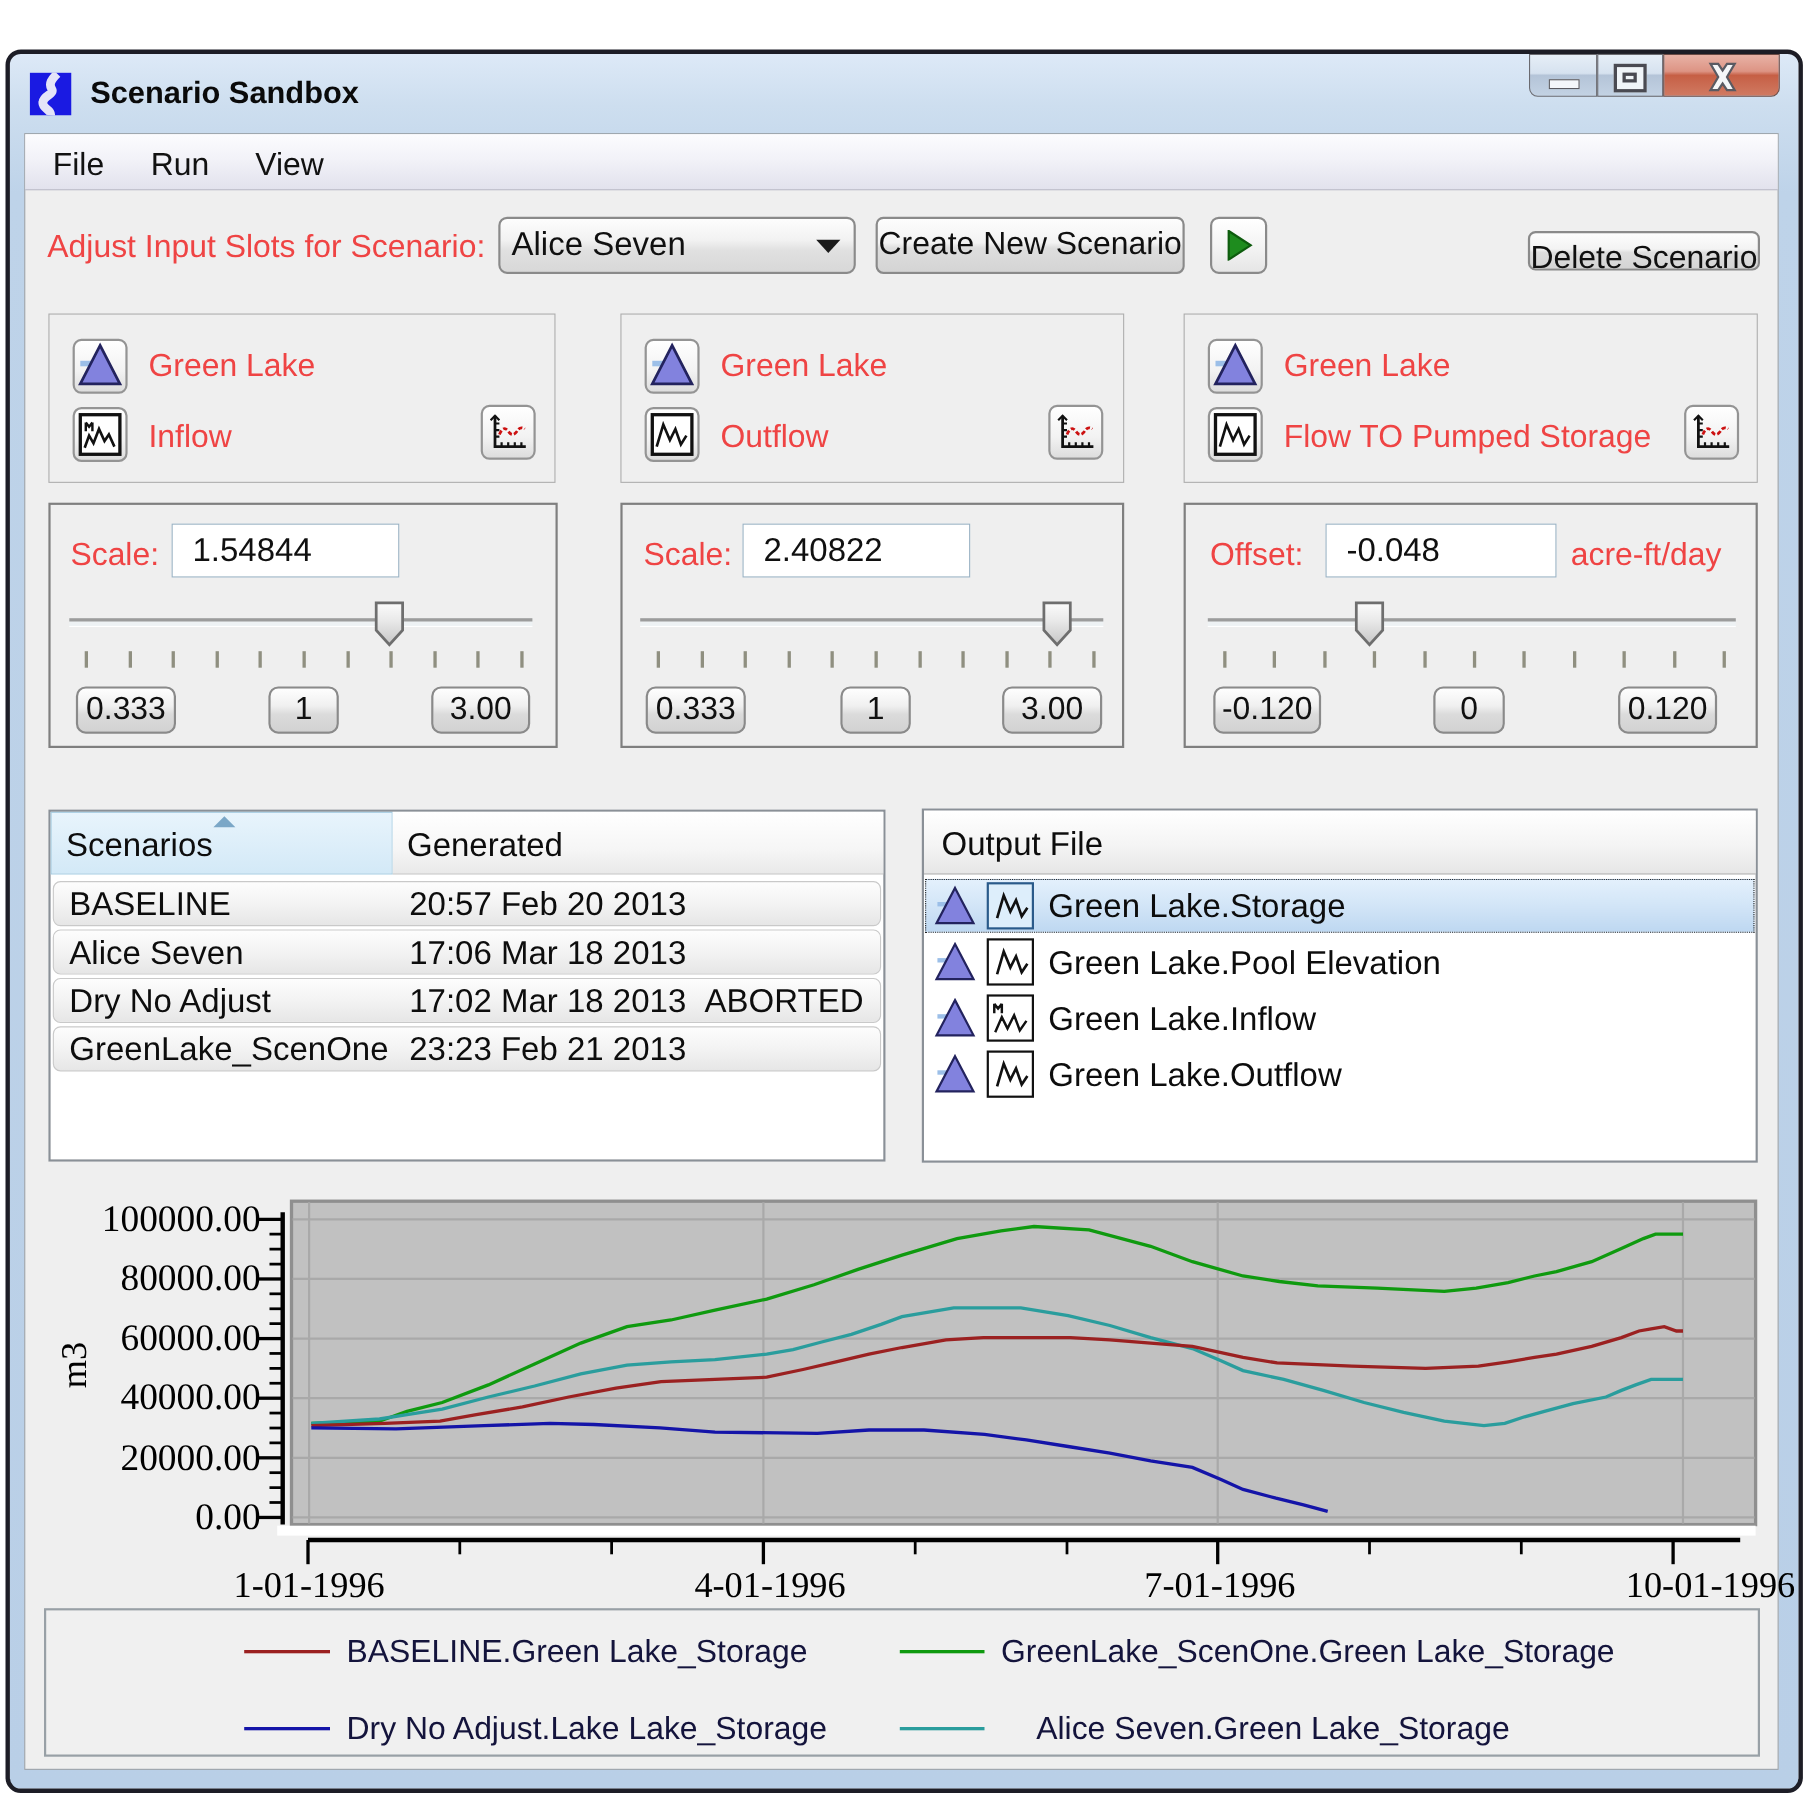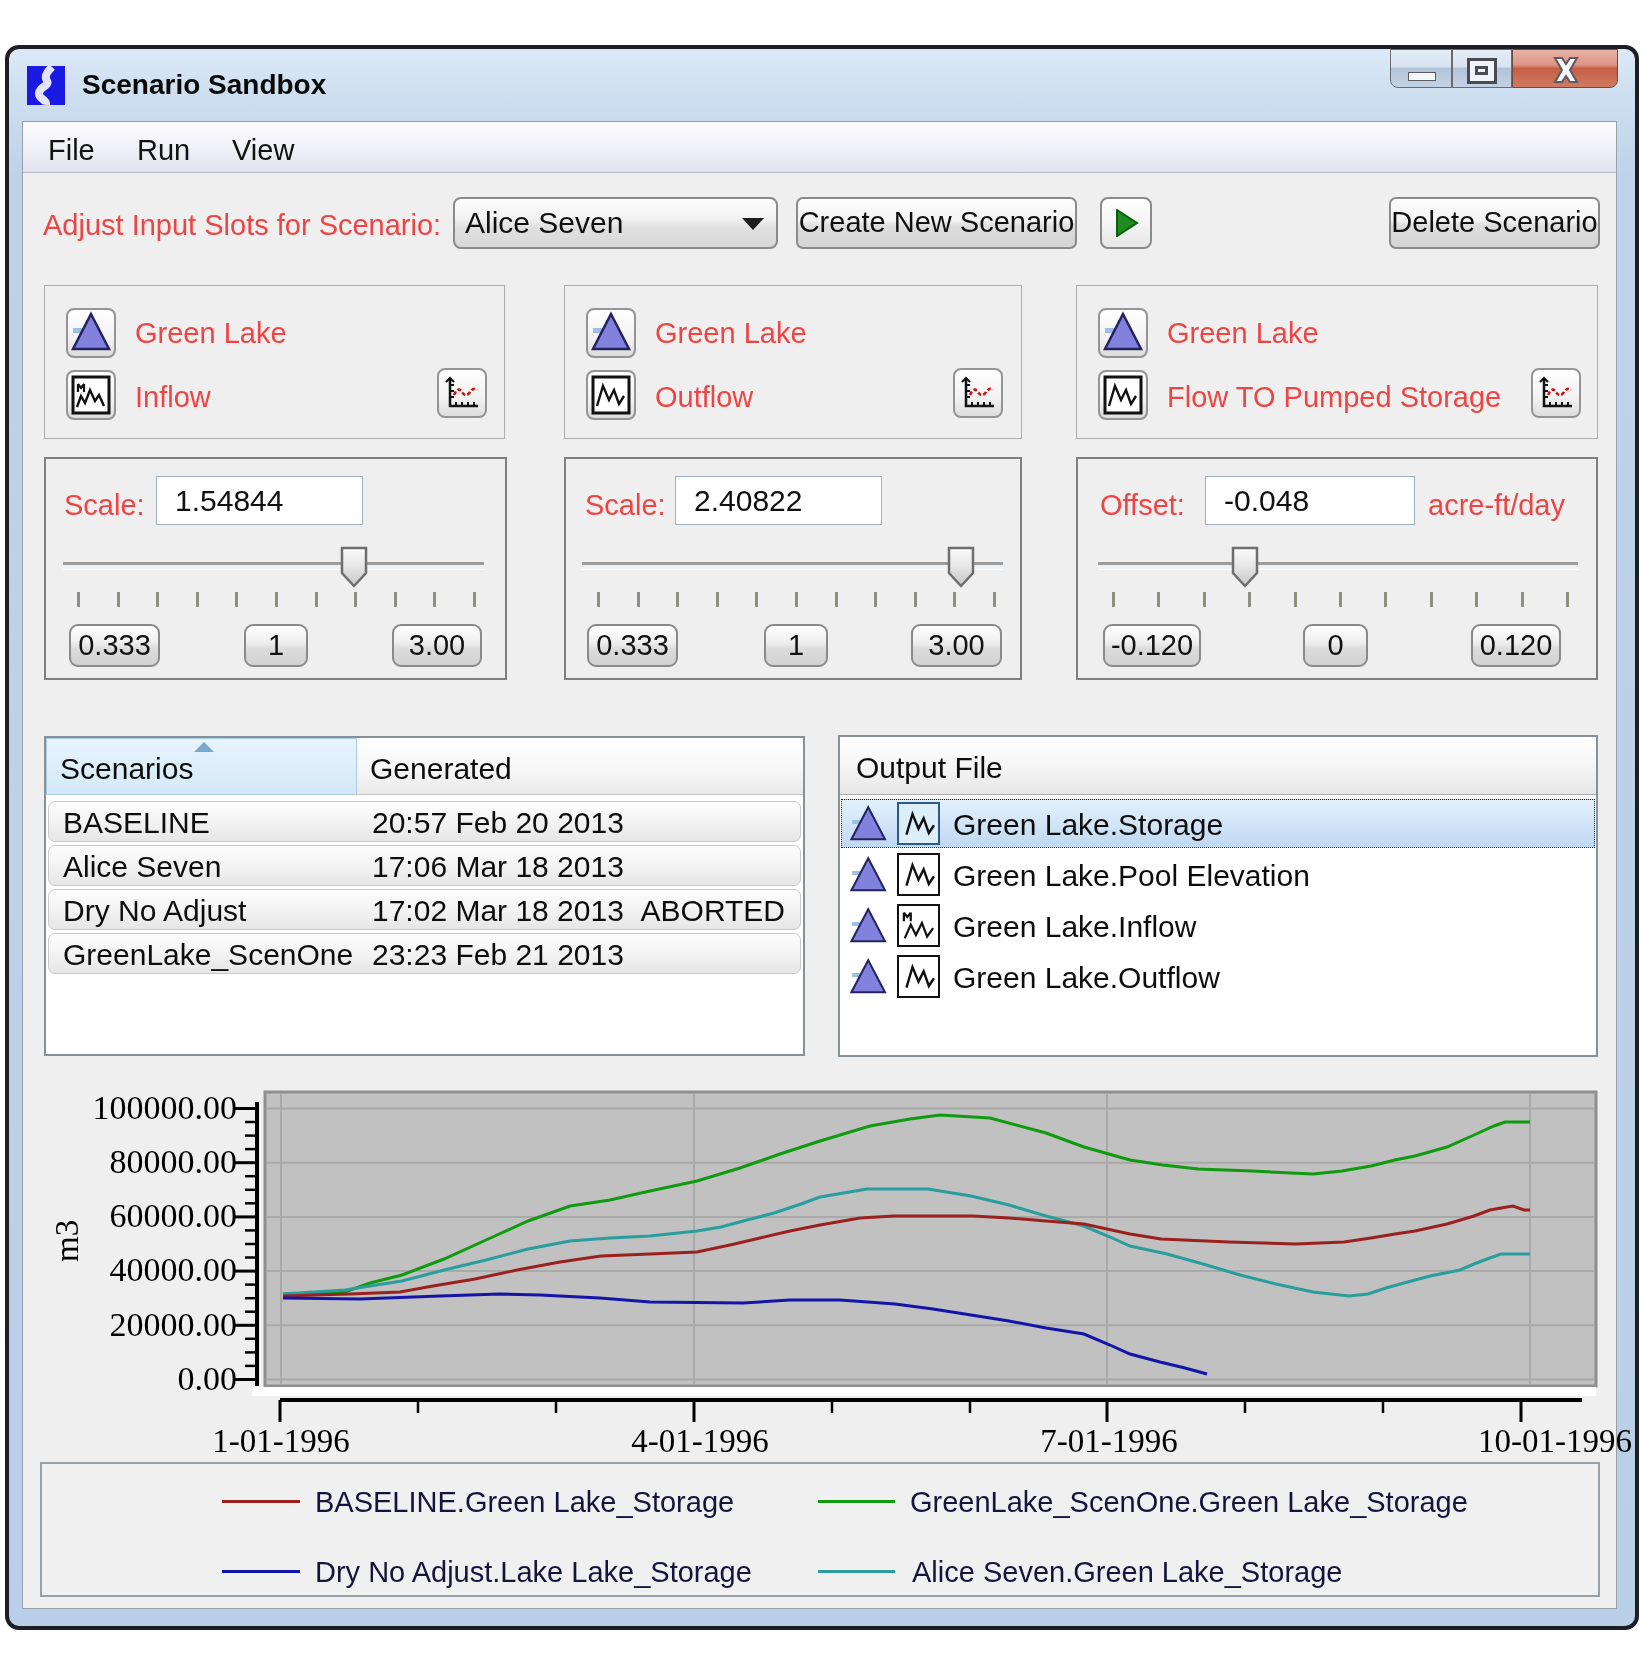--- a/index.html
+++ b/index.html
@@ -70,21 +70,21 @@
   <svg class="abs" style="left:286px;top:18px;" width="24" height="14" viewBox="0 0 24 14">
       <path d="M1,1 L23,1 L12,13 Z" fill="#1c1c1c"></path>
     </svg>
 </div>
 <div class="btn" style="left:796px;top:197px;width:281px;height:52px;line-height:47px;">Create New Scenario</div>
 <div class="abs" style="left:1100px;top:197px;width:52px;height:52px;border:2px solid #8a8a8a;border-radius:8px;background:linear-gradient(to bottom,#ffffff 0%,#f4f4f4 50%,#e6e6e6 100%);">
   <svg class="abs" style="left:13px;top:10px;" width="24" height="28" viewBox="0 0 24 28">
       <path d="M2,1 L22,14 L2,27 Z" fill="#1e8c1e" stroke="#0e5c0e" stroke-width="2"></path>
     </svg>
 </div>
-<div class="btn" style="left:1389px;top:197px;width:211px;height:52px;line-height:47px;">Delete Scenario</div>
+<div class="btn" style="left:1389px;top:210px;width:211px;height:36px;line-height:47px;">Delete Scenario</div>
 
 <div class="gbox" style="left:44px;top:285px;width:461px;height:154px;"></div>
 <div class="gbox" style="left:564px;top:285px;width:458px;height:154px;"></div>
 <div class="gbox" style="left:1076px;top:285px;width:522px;height:154px;"></div>
 
 <div class="icbtn" style="left:66px;top:308px;"></div>
 <svg class="abs" style="left:66px;top:308px;" width="50" height="50" viewBox="0 0 50 50">
   <rect x="7" y="20" width="12" height="5" fill="#9cbfe8"></rect>
   <path d="M25,6 L43,41 L7,41 Z" fill="#8282de" stroke="#23235e" stroke-width="2.5"></path>
 </svg>
@@ -363,13 +363,13 @@
 </svg>
 
 <div class="abs" style="left:40px;top:1462px;width:1560px;height:135px;border:2px solid #98a0a6;background:#f0f0f0;"></div>
 <div class="abs" style="left:222px;top:1500px;width:78px;height:3px;background:#9b2121;"></div>
 <div class="abs lbl" style="left:315px;top:1486px;color:#14143c;">BASELINE.Green Lake_Storage</div>
 <div class="abs" style="left:818px;top:1500px;width:77px;height:3px;background:#0f9a0f;"></div>
 <div class="abs lbl" style="left:910px;top:1486px;color:#14143c;">GreenLake_ScenOne.Green Lake_Storage</div>
 <div class="abs" style="left:222px;top:1570px;width:78px;height:3px;background:#1414a8;"></div>
 <div class="abs lbl" style="left:315px;top:1556px;color:#14143c;">Dry No Adjust.Lake Lake_Storage</div>
 <div class="abs" style="left:818px;top:1570px;width:77px;height:3px;background:#2a9d9d;"></div>
-<div class="abs lbl" style="left:912px;top:1556px;color:#14143c;">Alice Seven.Green Lake_Storage</div>
+<div class="abs lbl" style="left:942px;top:1556px;color:#14143c;">Alice Seven.Green Lake_Storage</div>
 
 </body></html>

